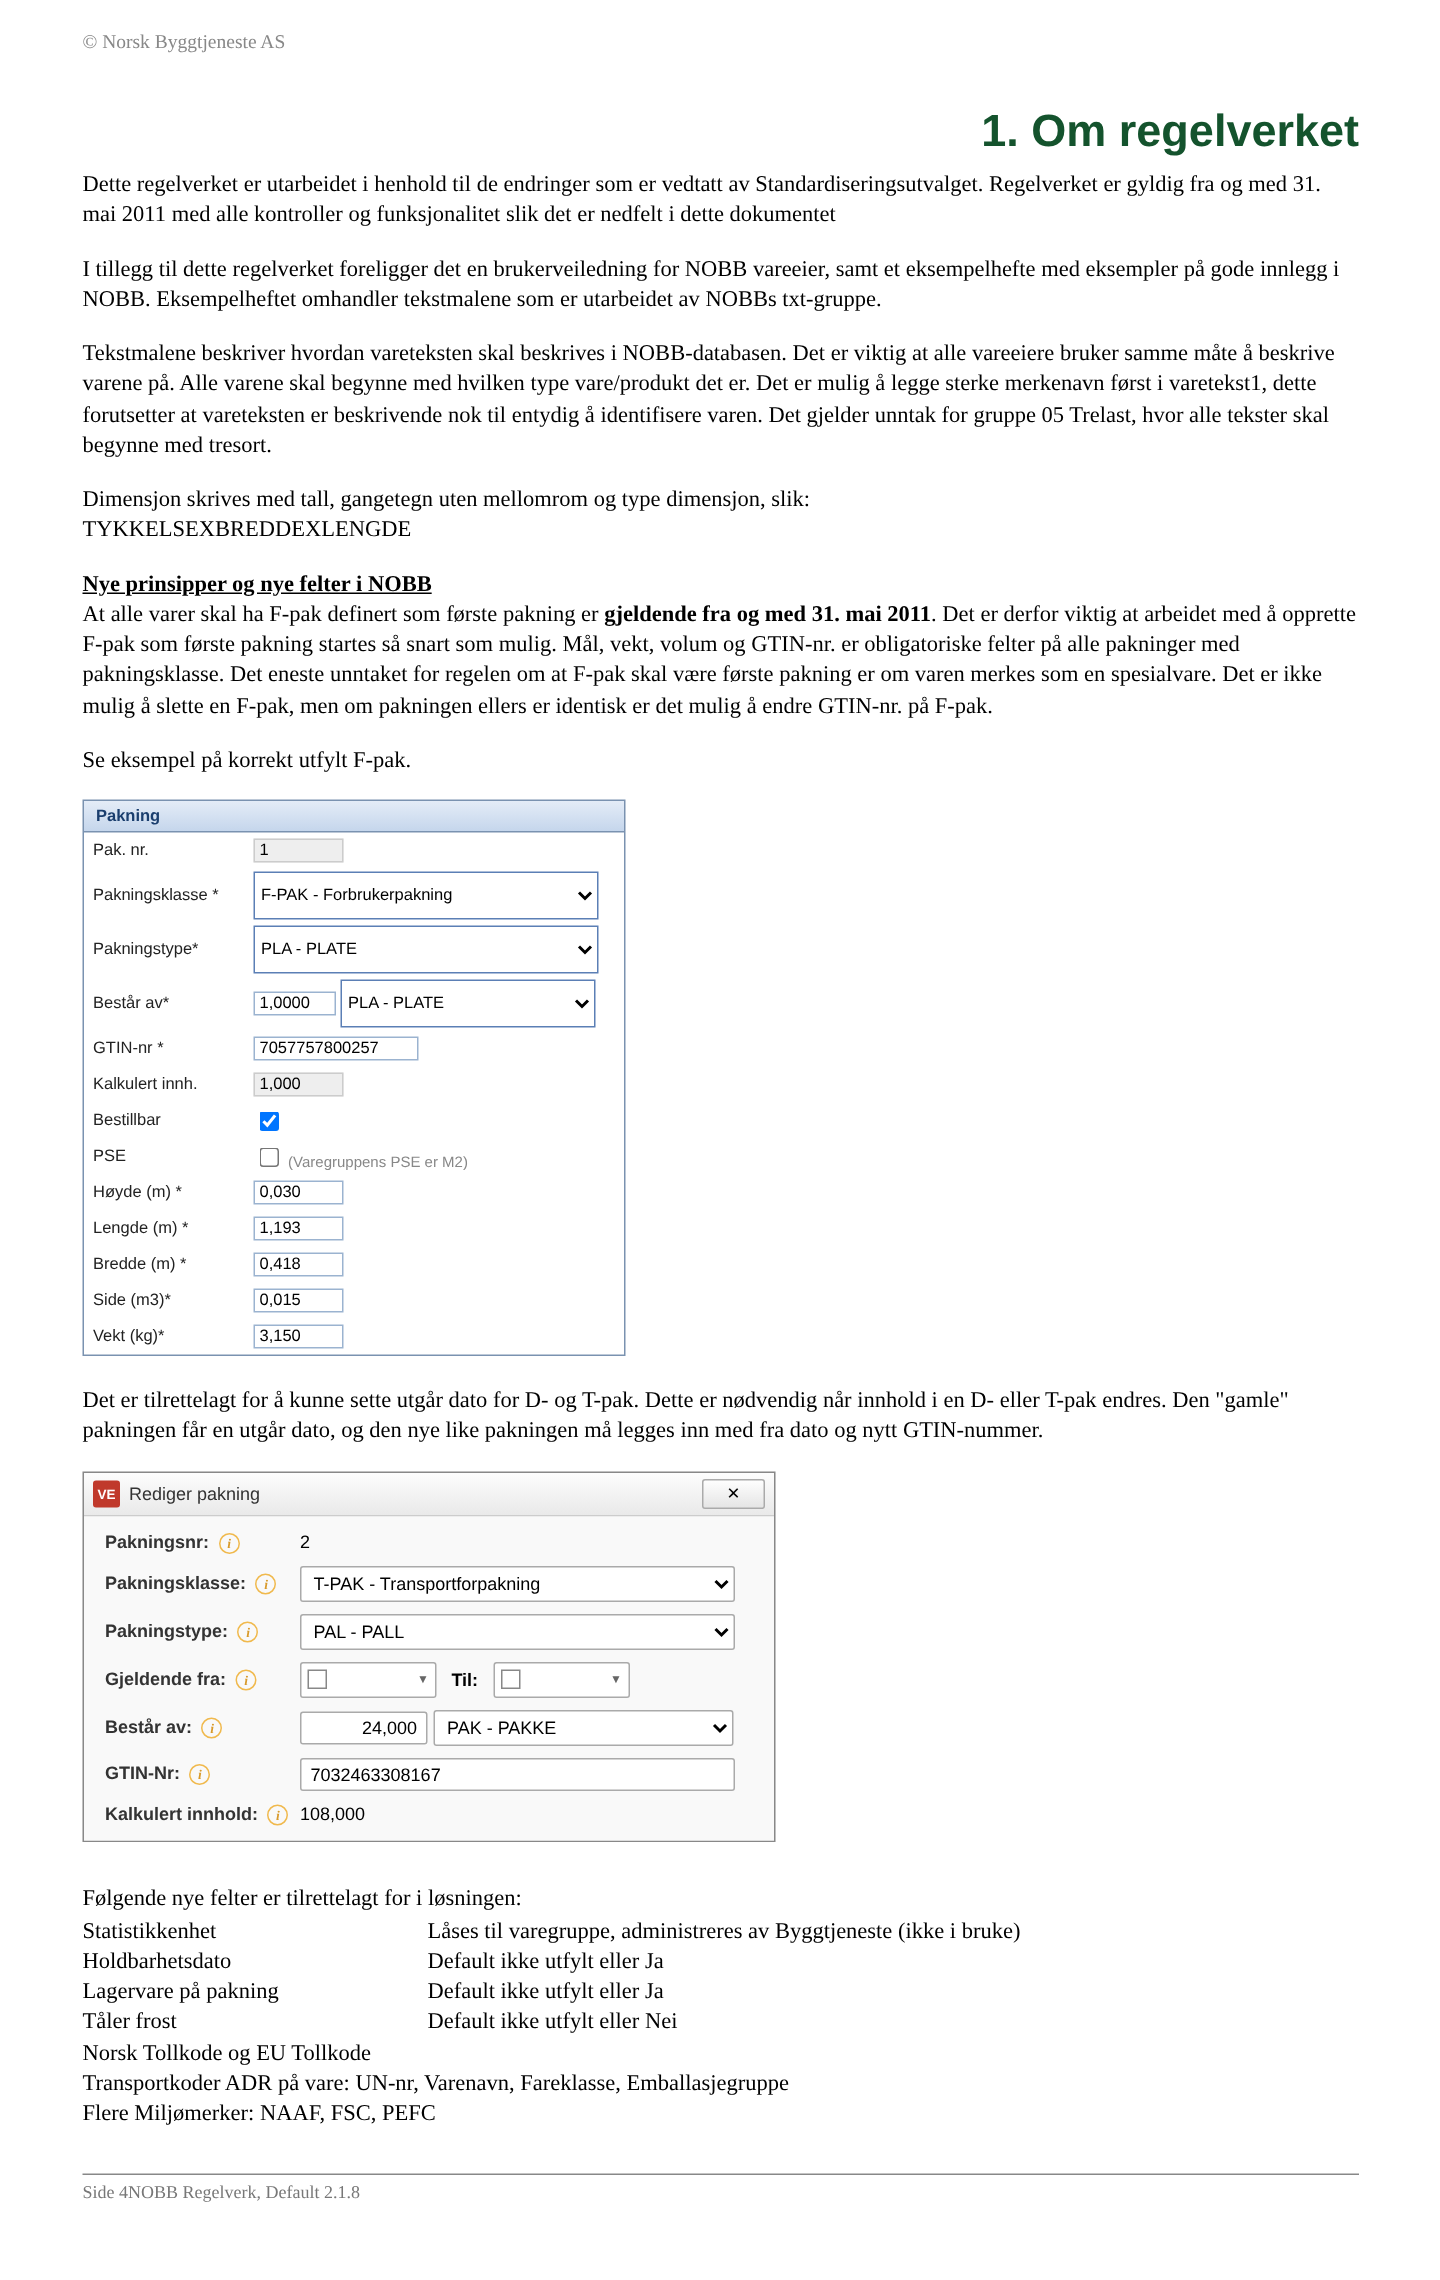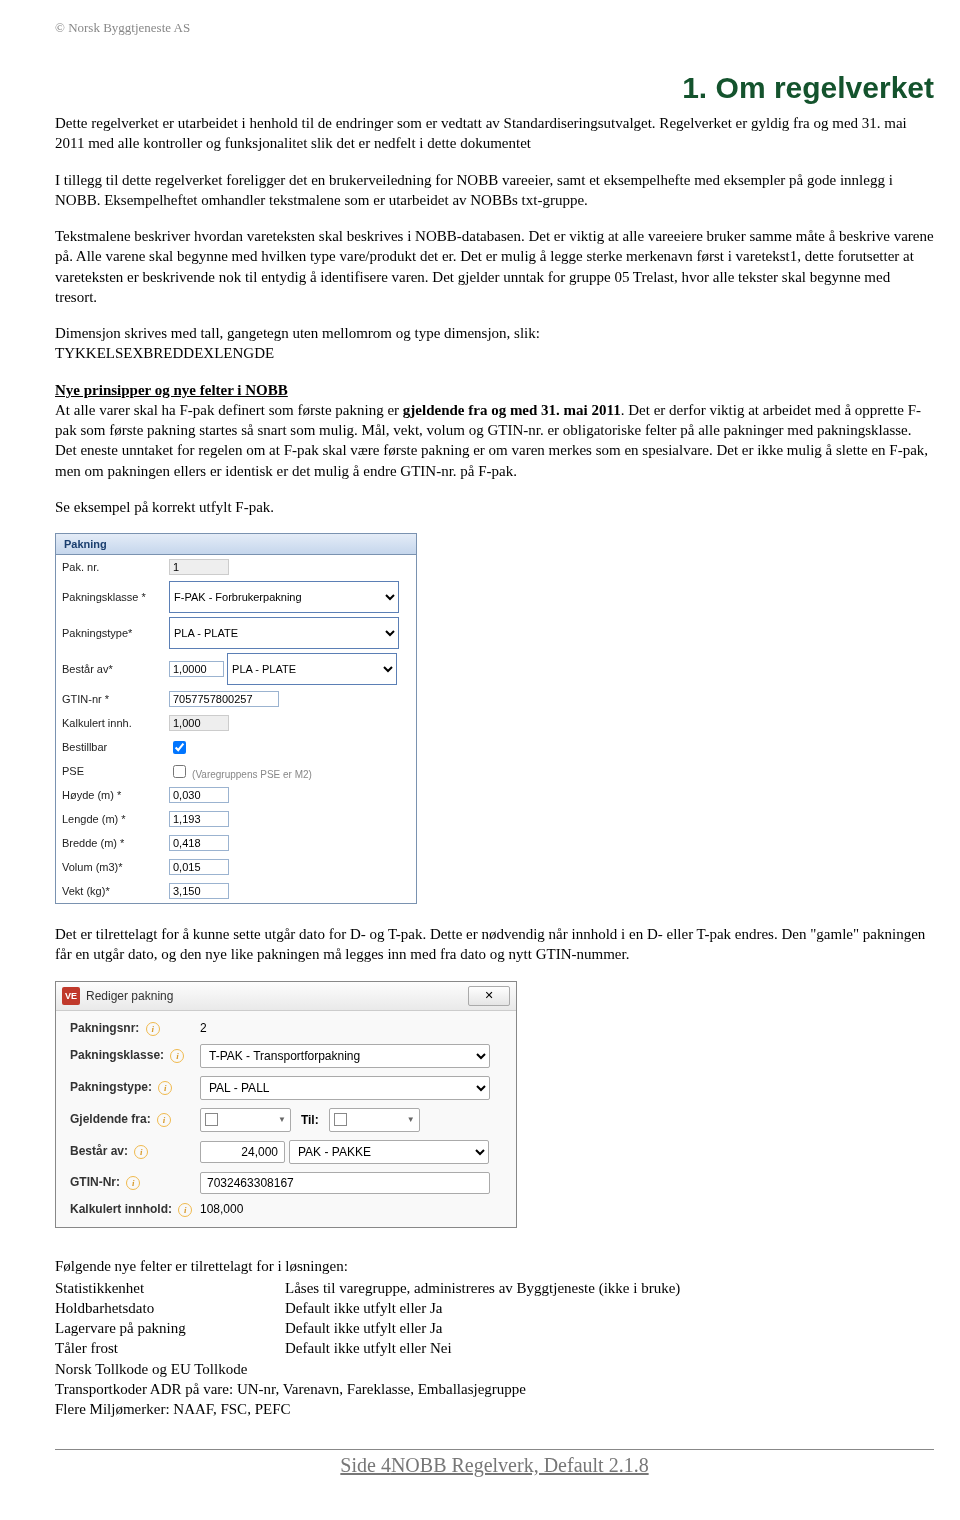--- a/index.html
+++ b/index.html
@@ -5,21 +5,21 @@
   body {
     margin: 0;
     padding: 0;
     font-family: "Times New Roman", Times, serif;
     font-size: 15px;
     color: #000;
     background: #fff;
     width: 960px;
   }
   .page {
-    padding: 20px 26px 20px 55px;
+    padding: 20px 54px 20px 55px;
     box-sizing: border-box;
   }
   .copyright {
     color: #888;
     font-size: 13px;
     margin-bottom: 35px;
   }
   h1.heading {
     font-family: Verdana, Arial, sans-serif;
     color: #14532d;
@@ -123,21 +123,21 @@
   }
   .dialog .datecell .chk { width:11px; height:11px; border:1px solid #888; }
   .dialog .datecell .val { font-size: 11px; color:#888; min-width:50px;}
   .dialog .datecell .dd { font-size:8px; color:#666;}
   
   .fields-table { border-collapse: collapse; margin-top:3px;}
   .fields-table td { padding: 0 0; vertical-align: top; line-height:1.35;}
   .fields-table td.c1 { width:230px; }
   
   .foot-rule { border:0; border-top:1px solid #888; margin: 30px 0 4px 0;}
-  .footer { display:flex; justify-content:center; color:#777; font-size:20px; padding-bottom:10px;text-decoration:underline;}
+  .footer { display:flex; justify-content:flex-start; color:#777; font-size:12px; padding-bottom:10px;}
 </style>
 </head>
 <body>
 
 <div class="page">
 
   <div class="copyright">© Norsk Byggtjeneste AS</div>
 
   <h1 class="heading">1.   Om regelverket</h1>
 
@@ -202,21 +202,21 @@
       </tr>
       <tr>
         <td class="lbl">Lengde (m) *</td>
         <td><input type="text" style="width: 60px;" value="1,193"></td>
       </tr>
       <tr>
         <td class="lbl">Bredde (m) *</td>
         <td><input type="text" style="width: 60px;" value="0,418"></td>
       </tr>
       <tr>
-        <td class="lbl">Volum (m3)*</td>
+        <td class="lbl">Side (m3)*</td>
         <td><input type="text" style="width: 60px;" value="0,015"></td>
       </tr>
       <tr>
         <td class="lbl">Vekt (kg)*</td>
         <td><input type="text" style="width: 60px;" value="3,150"></td>
       </tr>
     </tbody>
       </table>
   </div>
 

